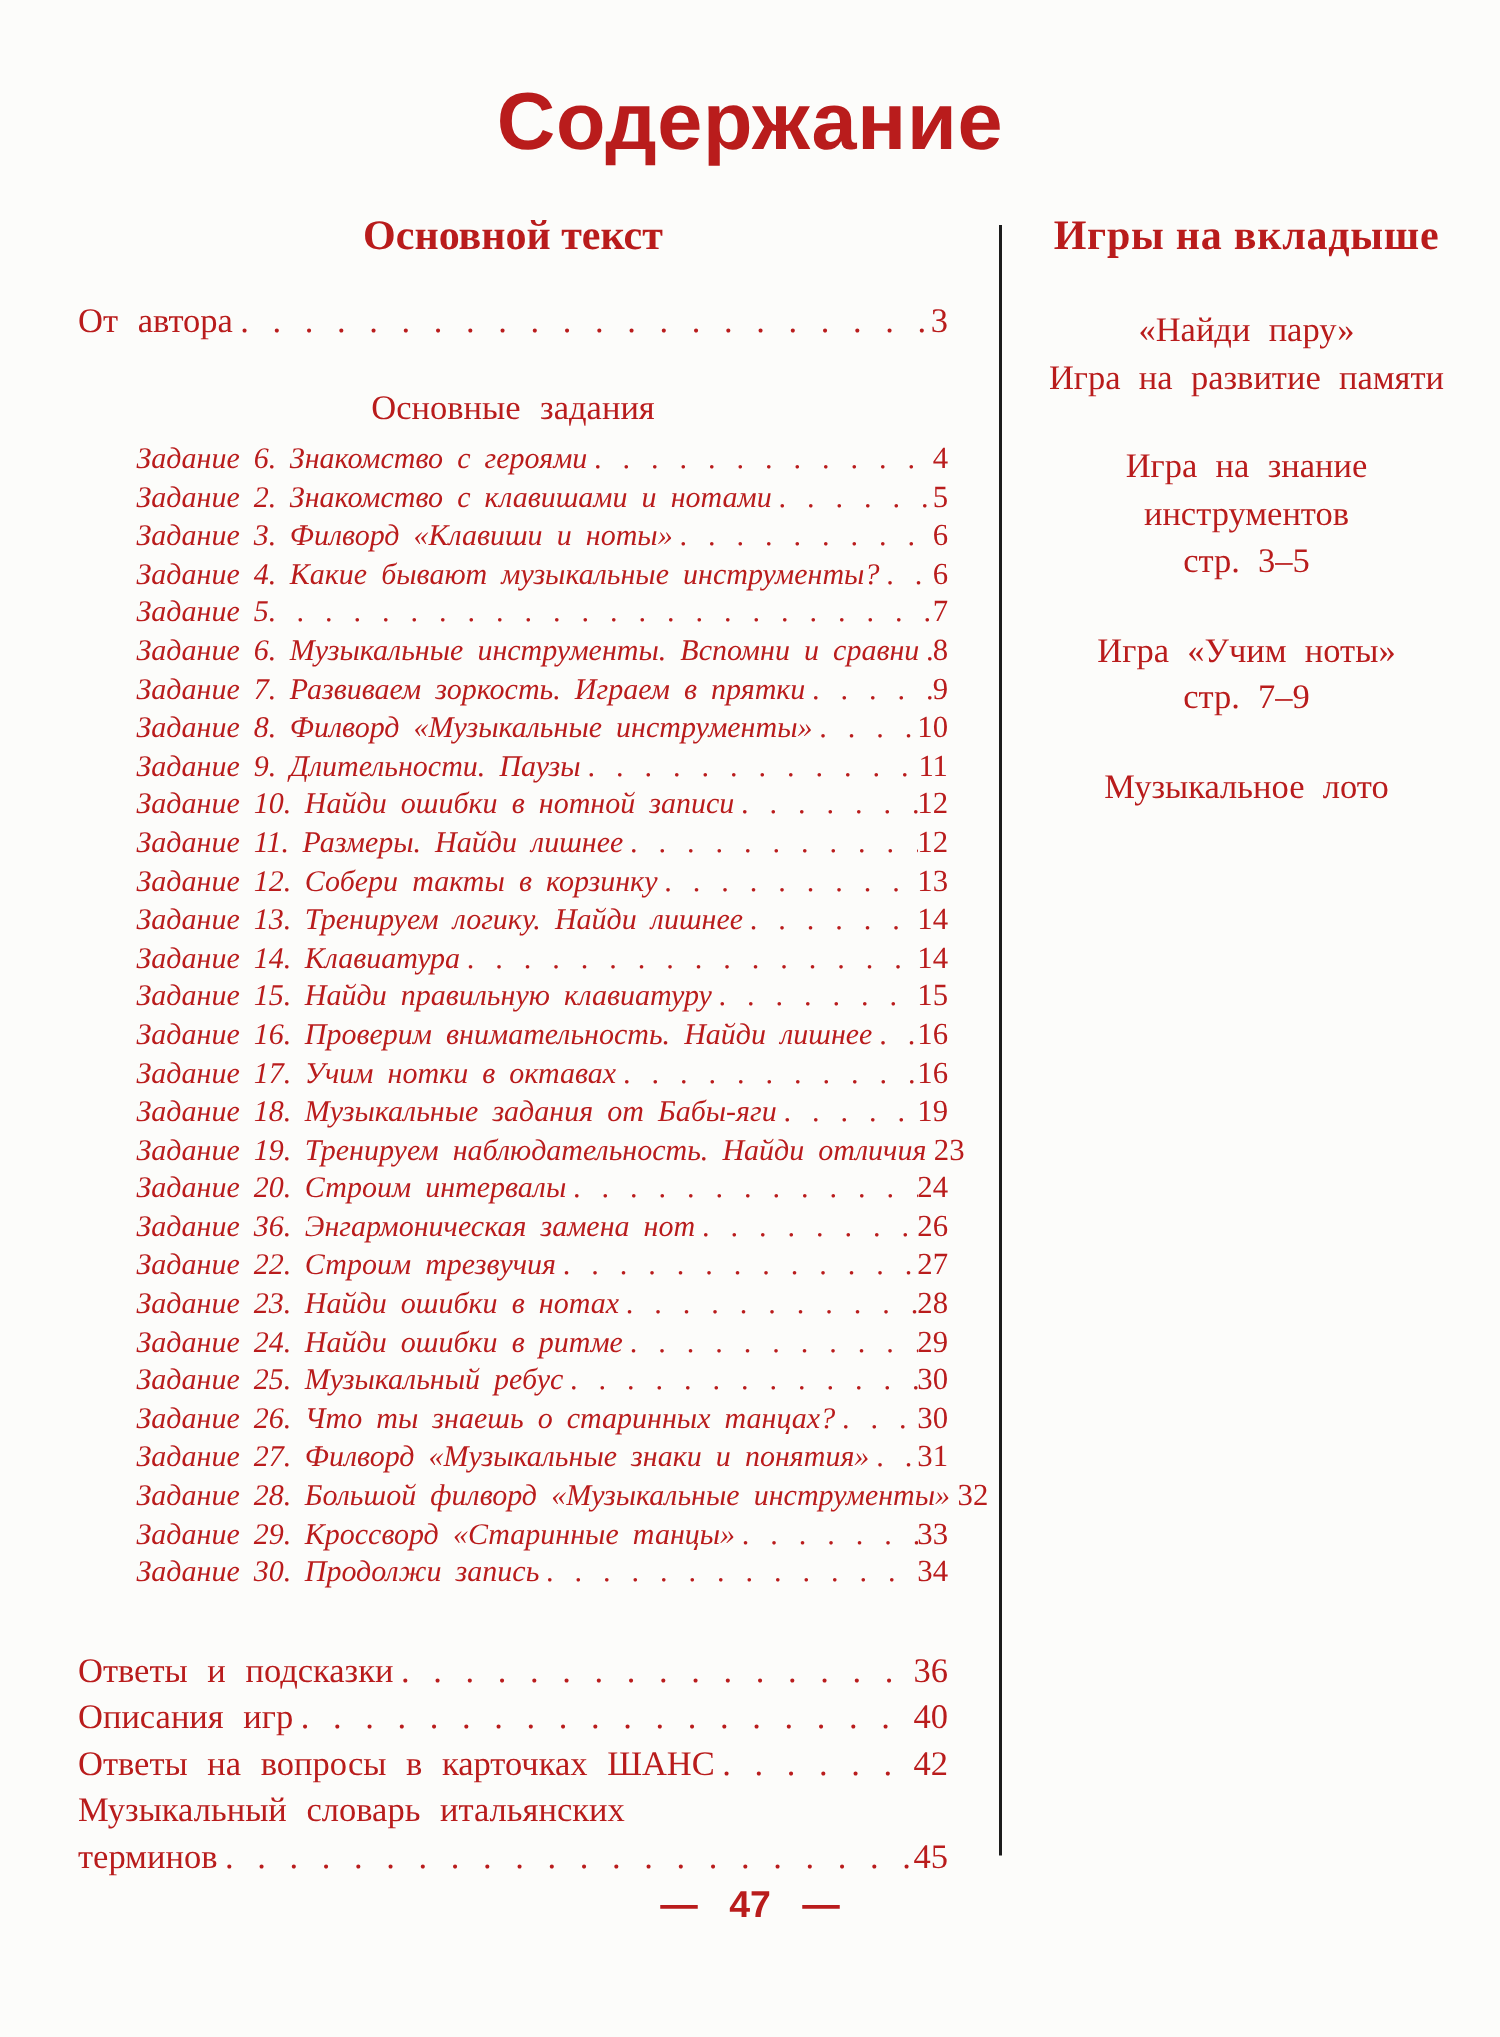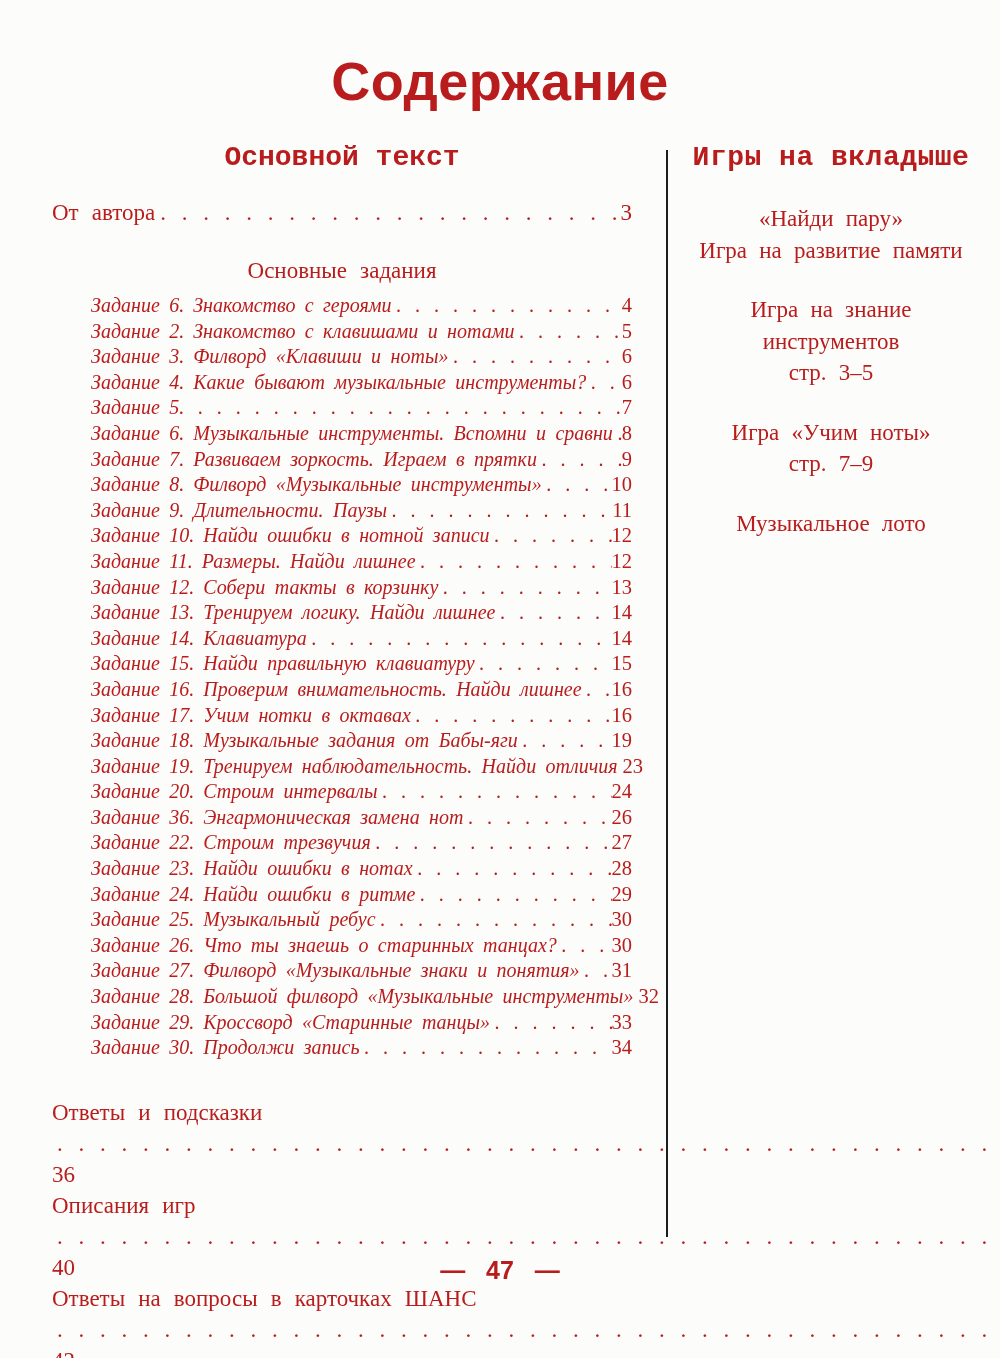--- a/index.html
+++ b/index.html
@@ -26,21 +26,21 @@
     letter-spacing: 0.5px;
   }
   
   .col-left {
     position: absolute;
     left: 52px; top: 142px; width: 580px;
   }
   .col-heading {
     margin: 0 0 27px 0;
     text-align: center;
-    font-family: Liberation Mono, monospace;
+    font-family: Liberation Serif, serif;
     font-weight: 700;
     font-size: 28px;
   }
   .toc-line {
     display: flex;
     align-items: baseline;
     font-size: 23px;
     line-height: 26px;
     word-spacing: 0.32em;
   }
@@ -70,21 +70,21 @@
     font-size: 20px;
     line-height: 25.6px;
     padding-left: 39px;
     word-spacing: 0.22em;
   }
   .task .toc-label { flex-shrink: 0; }
   .task-label { margin-right: 0.45em; flex-shrink: 0; }
   .task .dots::after { letter-spacing: 2px; word-spacing: 5px; }
   .task .pagenum { font-size: 20.5px; }
   .outro { margin-top: 36px; }
-  .outro .toc-line { line-height: 31px; flex-direction: column; }
+  .outro .toc-line { line-height: 31px; }
   .plain-line {
     font-size: 23px;
     line-height: 31px;
     word-spacing: 0.32em;
   }
   
   .divider {
     position: absolute;
     left: 666px; top: 150px;
     width: 2px; height: 1087px;

